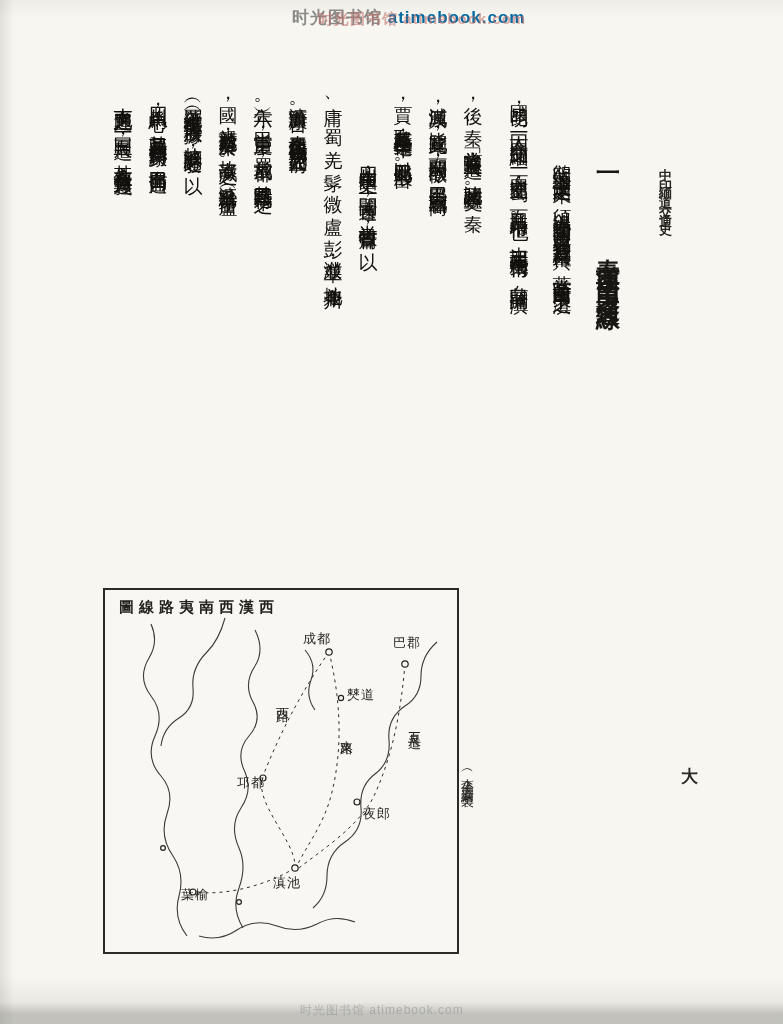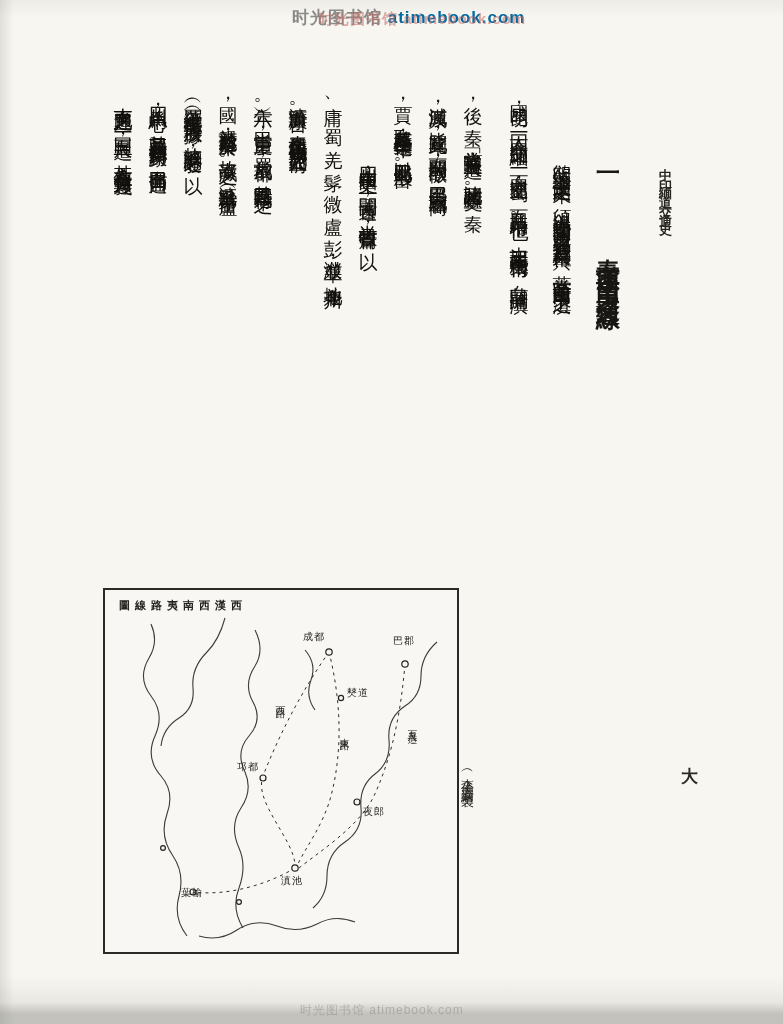--- a/index.html
+++ b/index.html
@@ -55,25 +55,25 @@
   .uppercols .col{line-height:35px;letter-spacing:1.5px;}
   .indent{padding-top:60px;}
 
   
   .map{
     position:absolute;left:103px;top:588px;width:352px;height:362px;
     border:2px solid #2b2a26;background:rgba(250,249,245,.35);
   }
   .map-title{
     position:absolute;top:8px;left:14px;
-    font-size:11px;font-weight:bold;letter-spacing:5px;color:#23221e;
+    font-size:15px;font-weight:bold;letter-spacing:5px;color:#23221e;
     direction:rtl;unicode-bidi:bidi-override;white-space:nowrap;
   }
   .map svg{position:absolute;inset:0;}
-  .map-label{position:absolute;font-size:10px;color:#1e1d19;letter-spacing:1px;white-space:nowrap;font-family:Liberation Serif, serif;}
+  .map-label{position:absolute;font-size:13px;color:#1e1d19;letter-spacing:1px;white-space:nowrap;font-family:Liberation Serif, serif;}
   .map-label.v{letter-spacing:2px;}
 
   .map-caption{
     position:absolute;left:458px;top:764px;height:170px;
     font-size:13px;letter-spacing:4px;color:#23221e;
   }
 </style>
 </head>
 <body>
 
@@ -141,20 +141,20 @@
     </g>
   </svg>
   <div class="map-title">西漢西南夷路線圖</div>
   <span class="map-label" style="left:198px;top:40px;">成都</span>
   <span class="map-label" style="left:288px;top:44px;">巴郡</span>
   <span class="map-label" style="left:242px;top:96px;">僰道</span>
   <span class="map-label v" style="left:168px;top:108px;">西路</span>
   <span class="map-label v" style="left:232px;top:140px;">東路</span>
   <span class="map-label v" style="left:300px;top:132px;">五尺道</span>
   <span class="map-label" style="left:258px;top:206px;margin-top:9px;">夜郎</span>
-  <span class="map-label" style="left:168px;top:284px;margin-left:8px;">滇池</span>
-  <span class="map-label" style="left:132px;top:170px;">邛都</span>
+  <span class="map-label" style="left:168px;top:284px;">滇池</span>
+  <span class="map-label" style="left:132px;top:184px;">邛都</span>
   <span class="map-label" style="left:76px;top:296px;">葉榆</span>
 </div>
 
 <div class="map-caption v">（李倫安繪製）</div>
 
 <div class="wm-bottom">时光图书馆 atimebook.com</div>
 
 </body></html>

